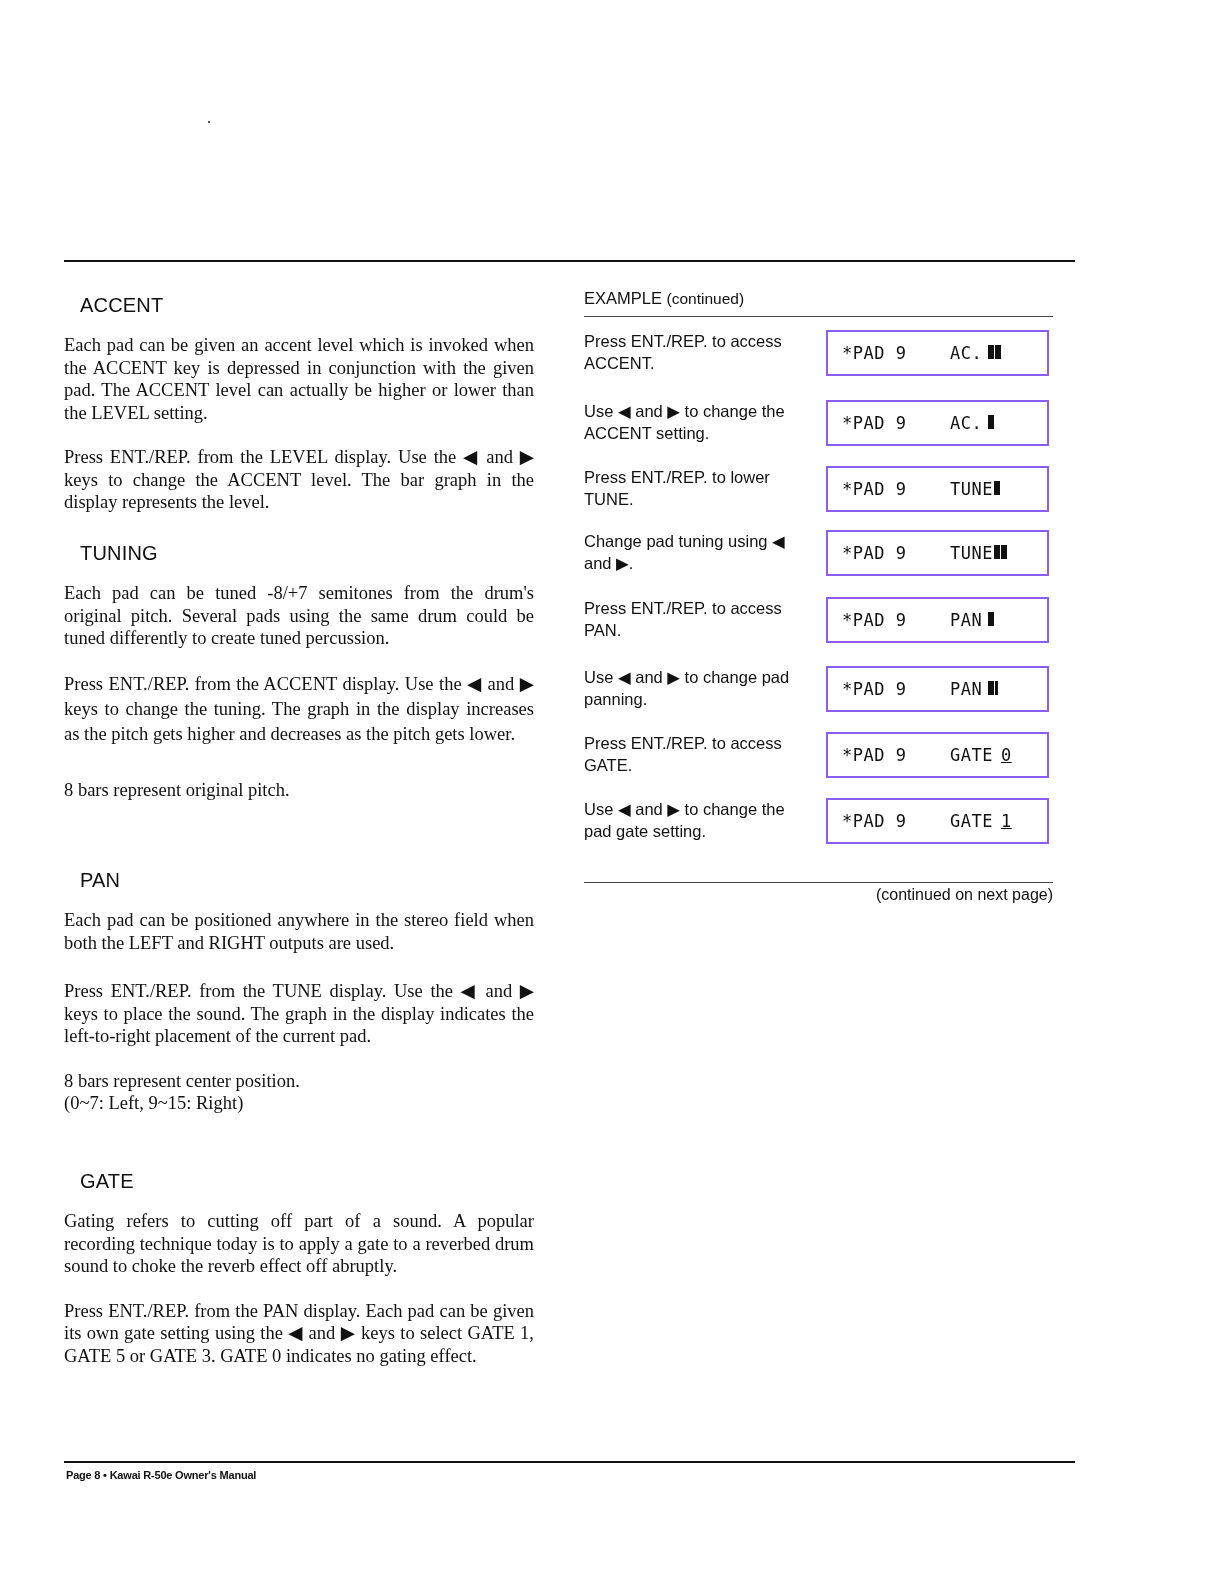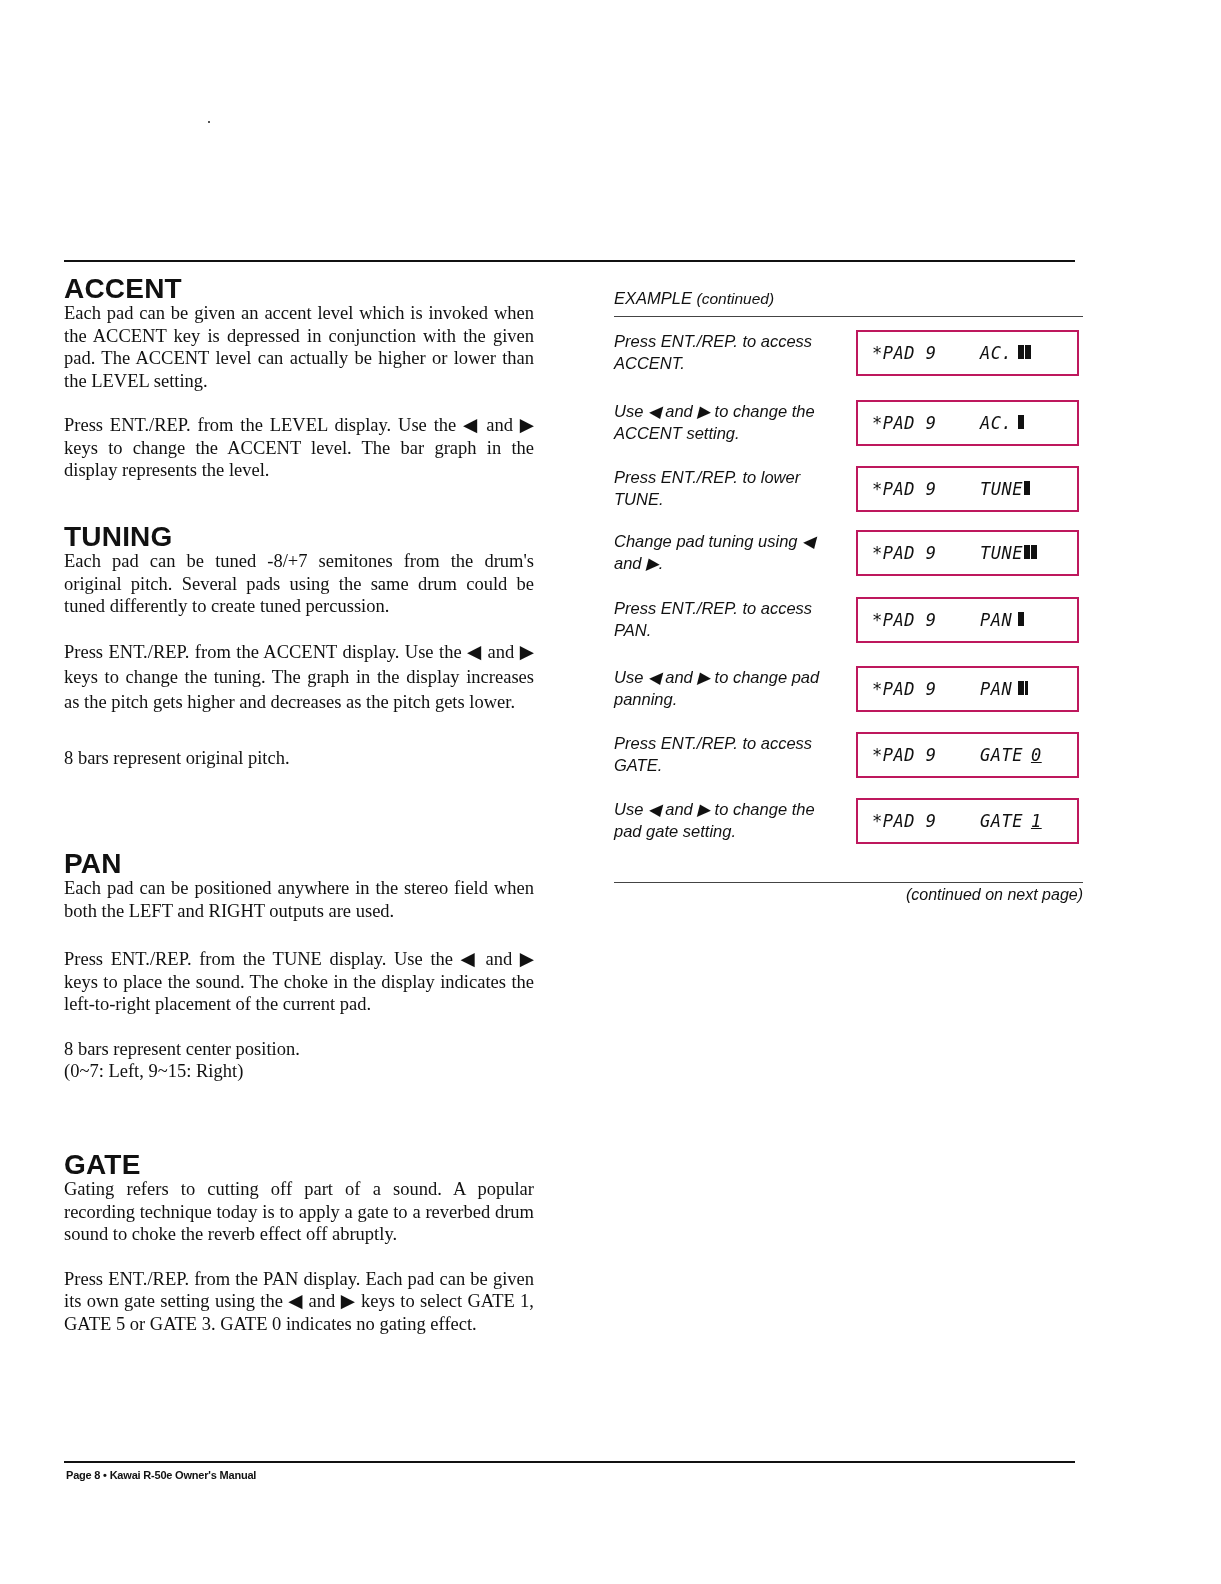--- a/index.html
+++ b/index.html
@@ -3,30 +3,30 @@
 <meta charset="utf-8">
 <style>
   html, body { margin: 0; padding: 0; background: #ffffff; }
   body { width: 1221px; height: 1584px; position: relative; overflow: hidden; color: #111; }
   .rule-top { position: absolute; left: 64px; top: 260px; width: 1011px; height: 2px; background: #111; }
   .rule-bottom { position: absolute; left: 64px; top: 1461px; width: 1011px; height: 2px; background: #111; }
   .speck { position: absolute; left: 208px; top: 121px; width: 2px; height: 2px; background: #555; }
 
   .left-col { position: absolute; left: 64px; top: 276px; width: 470px; font-family: "Liberation Serif", serif; font-size: 18.5px; line-height: 22.5px; }
   .section { position: absolute; left: 0; width: 470px; }
-  .section h2 { margin: 0; font-family: "Liberation Sans", sans-serif; font-weight: bold; font-size: 28px; line-height: 26px; letter-spacing: 0.2px; }
+  .section h2 { margin: 16px; font-family: "Liberation Sans", sans-serif; font-weight: normal; font-size: 20px; line-height: 26px; letter-spacing: 0.2px; }
   .section p { margin: 0; text-align: justify; }
   .section p + p { margin-top: 22px; }
 
-  .right-col { position: absolute; left: 614px; top: 286px; width: 469px; font-family: "Liberation Sans", sans-serif; font-style: italic; }
+  .right-col { position: absolute; left: 584px; top: 286px; width: 469px; font-family: "Liberation Sans", sans-serif; }
   .ex-title { font-size: 16.5px; line-height: 24px; }
   .ex-title-rule { position: absolute; left: 0; top: 30px; width: 469px; height: 1px; background: #444; }
   .step { position: absolute; left: 0; width: 469px; height: 50px; }
   .step-text { position: absolute; left: 0; top: 0; width: 220px; font-size: 16.5px; line-height: 22px; }
-  .lcd { position: absolute; left: 242px; top: 0; width: 223px; height: 46px; border: 2px solid #be185d; box-sizing: border-box; font-family: "DejaVu Sans Mono", monospace; font-size: 17px; letter-spacing: 0.5px; display: flex; align-items: center; padding-left: 14px; white-space: pre; }
+  .lcd { position: absolute; left: 242px; top: 0; width: 223px; height: 46px; border: 2px solid #8b5cf6; box-sizing: border-box; font-family: "DejaVu Sans Mono", monospace; font-size: 17px; letter-spacing: 0.5px; display: flex; align-items: center; padding-left: 14px; white-space: pre; }
   .lcd .pad { width: 108px; display: inline-block; }
   .lcd .param { display: inline-block; }
   .bars { display: inline-block; margin-left: 6px; vertical-align: -1px; }
   .bar-block { display: inline-block; width: 6px; height: 14px; background: #111; margin-right: 1px; }
   .gate-val { text-decoration: underline; margin-left: 8px; }
   .ex-end-rule { position: absolute; left: 0; top: 596px; width: 469px; height: 1px; background: #444; }
   .continued { position: absolute; right: 0; top: 600px; font-size: 16px; }
 
   .footer { position: absolute; left: 66px; top: 1469px; font-family: "Liberation Sans", sans-serif; font-weight: bold; font-size: 11px; letter-spacing: -0.2px; }
 </style>
@@ -46,21 +46,21 @@
   <div class="section" style="top:248px;">
     <h2>TUNING</h2>
     <p>Each pad can be tuned -8/+7 semitones from the drum's original pitch. Several pads using the same drum could be tuned differently to create tuned percussion.</p>
     <p style="line-height:25px;">Press ENT./REP. from the ACCENT display. Use the ◀ and ▶ keys to change the tuning. The graph in the display increases as the pitch gets higher and decreases as the pitch gets lower.</p>
     <p style="margin-top:32px;">8 bars represent original pitch.</p>
   </div>
 
   <div class="section" style="top:575px;">
     <h2>PAN</h2>
     <p>Each pad can be positioned anywhere in the stereo field when both the LEFT and RIGHT outputs are used.</p>
-    <p style="margin-top:26px;">Press ENT./REP. from the TUNE display. Use the ◀ and ▶ keys to place the sound. The choke in the display indicates the left-to-right placement of the current pad.</p>
+    <p style="margin-top:26px;">Press ENT./REP. from the TUNE display. Use the ◀ and ▶ keys to place the sound. The graph in the display indicates the left-to-right placement of the current pad.</p>
     <p>8 bars represent center position.</p>
     <p style="margin-top:0;">(0~7: Left, 9~15: Right)</p>
   </div>
 
   <div class="section" style="top:876px;">
     <h2>GATE</h2>
     <p>Gating refers to cutting off part of a sound. A popular recording technique today is to apply a gate to a reverbed drum sound to choke the reverb effect off abruptly.</p>
     <p>Press ENT./REP. from the PAN display. Each pad can be given its own gate setting using the ◀ and ▶ keys to select GATE 1, GATE 5 or GATE 3. GATE 0 indicates no gating effect.</p>
   </div>
 </div>

